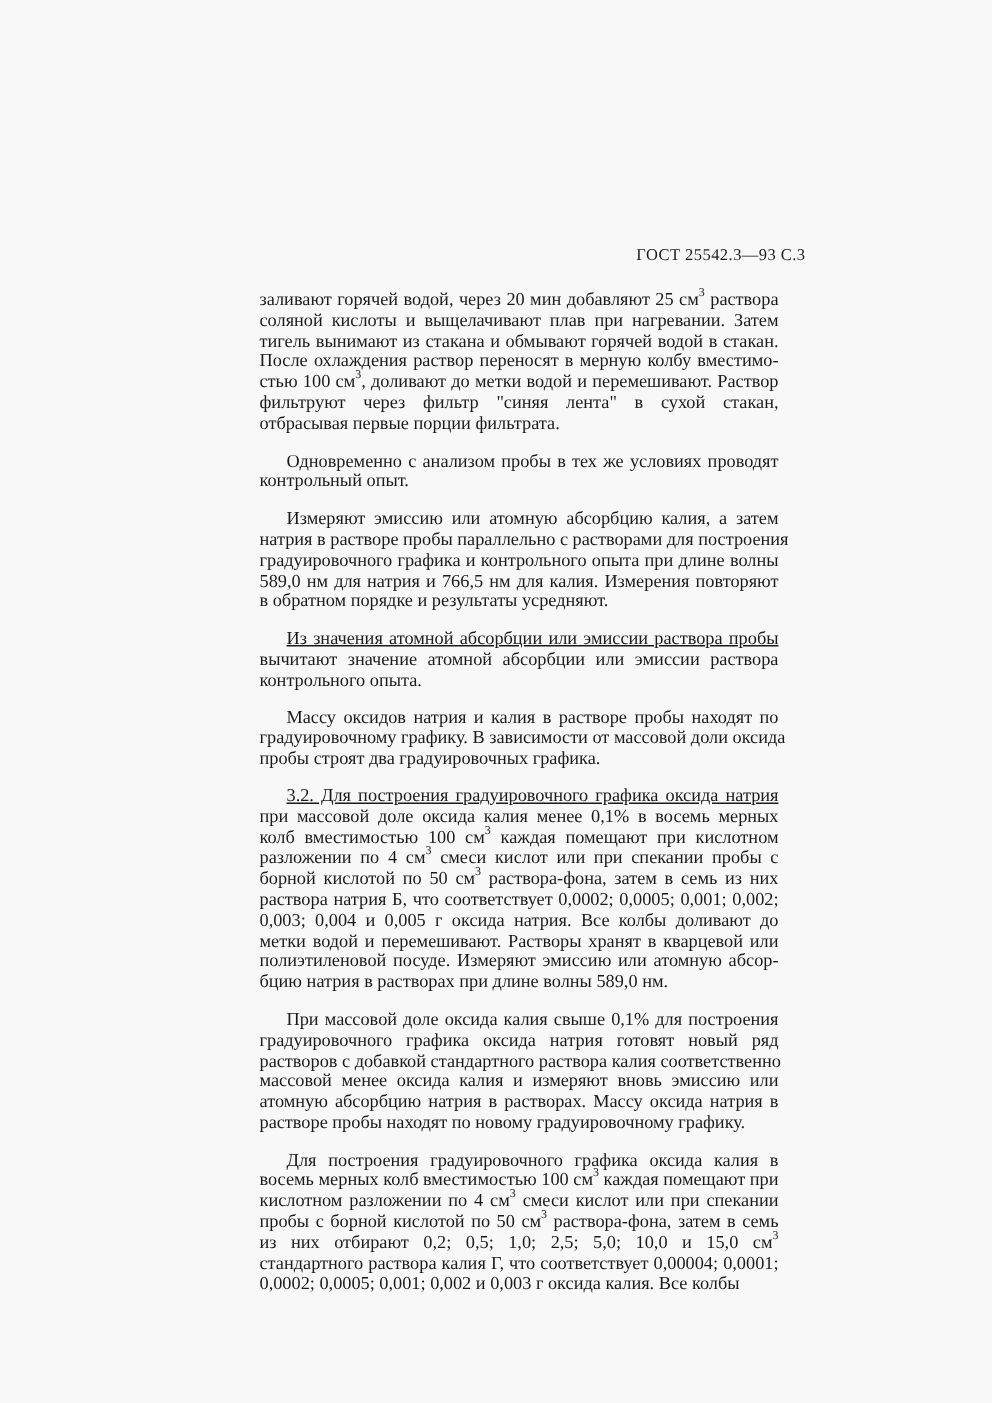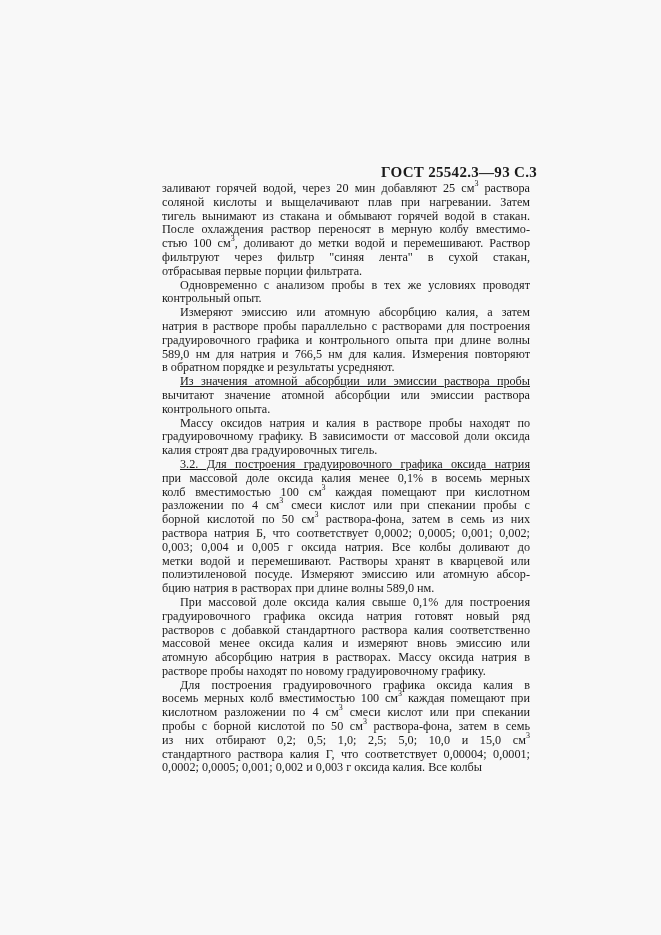--- a/index.html
+++ b/index.html
@@ -1,20 +1,20 @@
 <!DOCTYPE html>
 <html><head>
 <meta charset="utf-8">
 <style>
   html, body { margin:0; padding:0; }
   body { width:661px; height:935px; background:#f8f8f8; position:relative; overflow:hidden;
          font-family:"Liberation Serif","DejaVu Serif",serif; color:#1a1a1a; }
-  .header { position:absolute; top:164px; right:124px; font-size:15px; letter-spacing:0.3px;font-weight:bold; }
+  .header { position:absolute; top:164px; right:124px; font-size:11px; letter-spacing:0.3px; }
   .body { position:absolute; left:162px; top:182px; width:368px; font-size:12.2px; line-height:13.8px; }
-  .p { text-align:justify; text-align-last:left; margin:0; }
+  .p { text-align:justify; text-align-last:left; margin:11px; }
   .line { display:block; text-align:justify; text-align-last:justify; white-space:nowrap; }
   .line.last { text-align-last:left; }
   sup { font-size:8px; line-height:0; vertical-align:6px; }
 </style>
 </head>
 <body>
 
 <div class="header">ГОСТ 25542.3—93 С.3</div>
 
 <div class="body" id="doc">
@@ -39,21 +39,21 @@
       <span class="line last">в обратном порядке и результаты усредняют.</span>
     </div>
     <div class="p">
       <span class="line" style="text-indent: 18px; text-decoration: underline;">Из значения атомной абсорбции или эмиссии раствора пробы</span>
       <span class="line">вычитают значение атомной абсорбции или эмиссии раствора</span>
       <span class="line last">контрольного опыта.</span>
     </div>
     <div class="p">
       <span class="line" style="text-indent: 18px;">Массу оксидов натрия и калия в растворе пробы находят по</span>
       <span class="line">градуировочному графику. В зависимости от массовой доли оксида</span>
-      <span class="line last">калия строят два градуировочных тигель.</span>
+      <span class="line last">пробы строят два градуировочных графика.</span>
     </div>
     <div class="p">
       <span class="line" style="text-indent: 18px; text-decoration: underline;">3.2. Для построения градуировочного графика оксида натрия</span>
       <span class="line">при массовой доле оксида калия менее 0,1% в восемь мерных</span>
       <span class="line">колб вместимостью 100 см<sup>3</sup> каждая помещают при кислотном</span>
       <span class="line">разложении по 4 см<sup>3</sup> смеси кислот или при спекании пробы с</span>
       <span class="line">борной кислотой по 50 см<sup>3</sup> раствора-фона, затем в семь из них</span>
       <span class="line">раствора натрия Б, что соответствует 0,0002; 0,0005; 0,001; 0,002;</span>
       <span class="line">0,003; 0,004 и 0,005 г оксида натрия. Все колбы доливают до</span>
       <span class="line">метки водой и перемешивают. Растворы хранят в кварцевой или</span>

